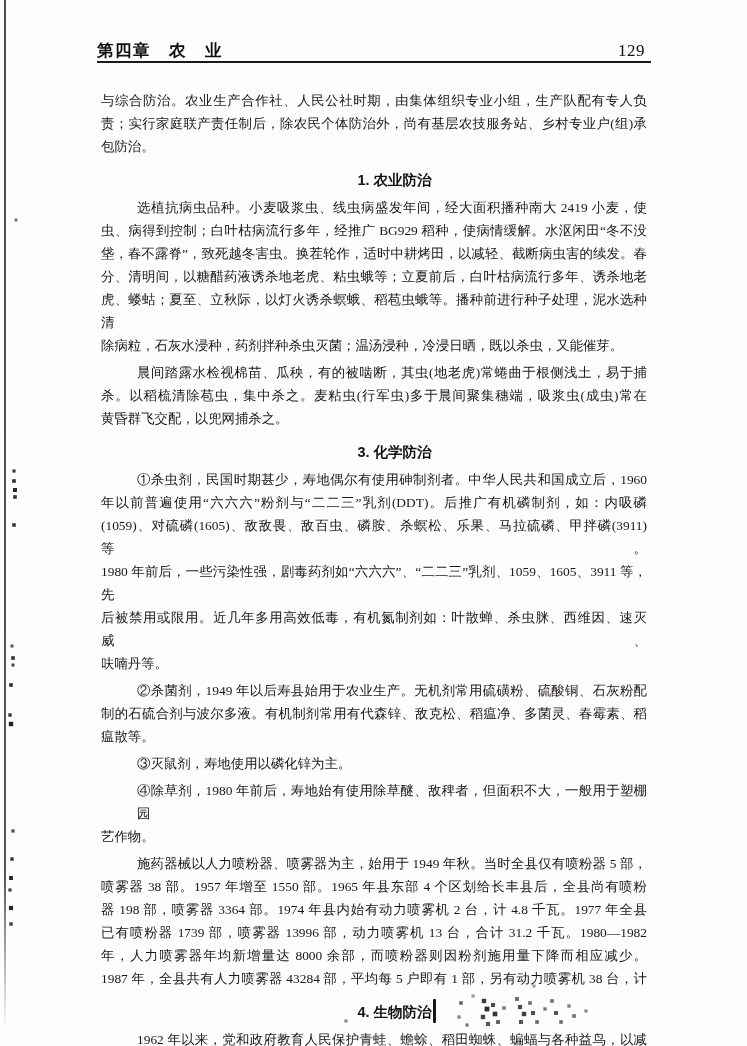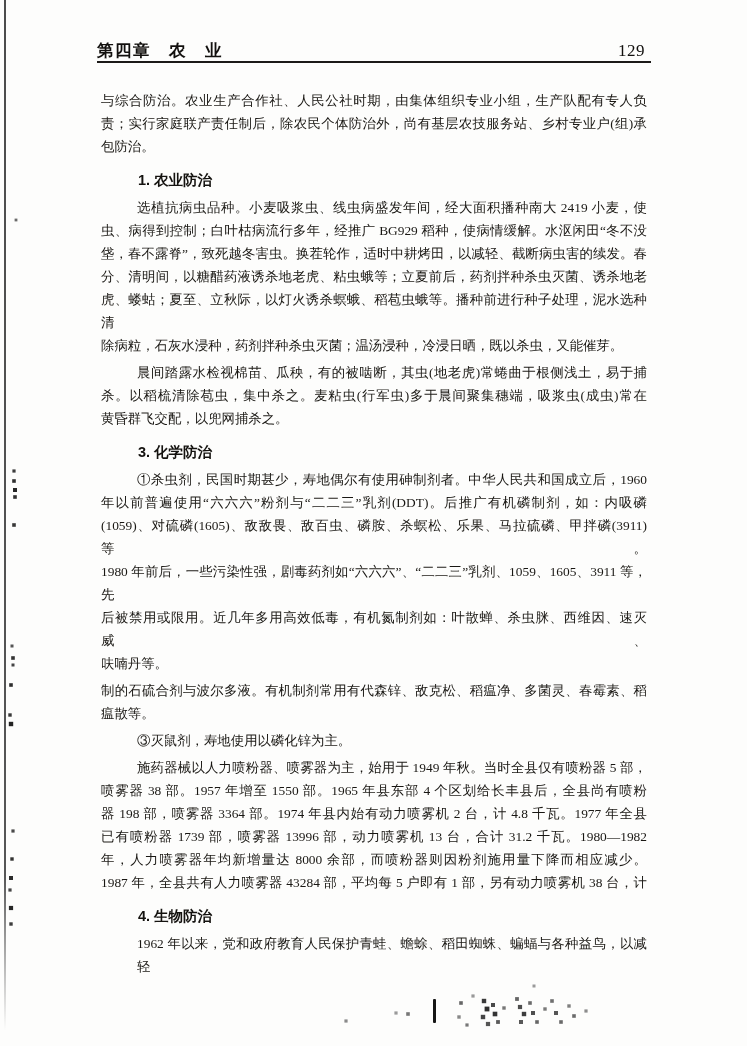--- a/index.html
+++ b/index.html
@@ -39,21 +39,21 @@
     color:#191713;
   }
   .para { margin:4px; }
   .line { text-align:justify; overflow:hidden; }
   .line.fill { text-align-last:justify; }
   .line.indent { padding-left:36px; }
   .heading {
     font-family:"Liberation Sans","DejaVu Sans",sans-serif;
     font-weight:bold; font-size:14.5px;
     padding-left:41px; margin-top:11px;
-    text-align:left; color:#14120f;
+    text-align:center; color:#14120f;
   }
 
   
   .scan-edge-line {
     position:absolute; left:4px; top:0; width:2px; height:1030px;
     background:linear-gradient(#4c4c4c 0%, #565656 85%, rgba(86,86,86,0) 100%);
   }
   .margin-specks {
     position:absolute; left:0; top:0; width:2px; height:2px; background:transparent;
     box-shadow:
@@ -132,44 +132,49 @@
       <div class="para">
         <div class="line fill">与综合防治。农业生产合作社、人民公社时期，由集体组织专业小组，生产队配有专人负</div>
         <div class="line fill">责；实行家庭联产责任制后，除农民个体防治外，尚有基层农技服务站、乡村专业户(组)承</div>
         <div class="line">包防治。</div>
       </div>
       <div class="heading">1. 农业防治</div>
       <div class="para">
         <div class="line indent fill">选植抗病虫品种。小麦吸浆虫、线虫病盛发年间，经大面积播种南大 2419 小麦，使</div>
         <div class="line fill">虫、病得到控制；白叶枯病流行多年，经推广 BG929 稻种，使病情缓解。水沤闲田“冬不没</div>
         <div class="line fill">垡，春不露脊”，致死越冬害虫。换茬轮作，适时中耕烤田，以减轻、截断病虫害的续发。春</div>
-        <div class="line fill">分、清明间，以糖醋药液诱杀地老虎、粘虫蛾等；立夏前后，药剂拌种杀虫灭菌、诱杀地老</div>
+        <div class="line fill">分、清明间，以糖醋药液诱杀地老虎、粘虫蛾等；立夏前后，白叶枯病流行多年、诱杀地老</div>
         <div class="line fill">虎、蝼蛄；夏至、立秋际，以灯火诱杀螟蛾、稻苞虫蛾等。播种前进行种子处理，泥水选种清</div>
         <div class="line">除病粒，石灰水浸种，药剂拌种杀虫灭菌；温汤浸种，冷浸日晒，既以杀虫，又能催芽。</div>
       </div>
       <div class="para">
         <div class="line indent fill">晨间踏露水检视棉苗、瓜秧，有的被啮断，其虫(地老虎)常蜷曲于根侧浅土，易于捕</div>
         <div class="line fill">杀。以稻梳清除苞虫，集中杀之。麦粘虫(行军虫)多于晨间聚集穗端，吸浆虫(成虫)常在</div>
         <div class="line">黄昏群飞交配，以兜网捕杀之。</div>
       </div>
       <div class="heading">3. 化学防治</div>
       <div class="para">
         <div class="line indent fill">①杀虫剂，民国时期甚少，寿地偶尔有使用砷制剂者。中华人民共和国成立后，1960</div>
         <div class="line fill">年以前普遍使用“六六六”粉剂与“二二三”乳剂(DDT)。后推广有机磷制剂，如：内吸磷</div>
         <div class="line fill">(1059)、对硫磷(1605)、敌敌畏、敌百虫、磷胺、杀螟松、乐果、马拉硫磷、甲拌磷(3911)等。</div>
         <div class="line fill">1980 年前后，一些污染性强，剧毒药剂如“六六六”、“二二三”乳剂、1059、1605、3911 等，先</div>
         <div class="line fill">后被禁用或限用。近几年多用高效低毒，有机氮制剂如：叶散蝉、杀虫脒、西维因、速灭威、</div>
         <div class="line">呋喃丹等。</div>
       </div>
       <div class="para">
+        <div class="line indent fill">②杀菌剂，1949 年以后寿县始用于农业生产。无机剂常用硫磺粉、硫酸铜、石灰粉配</div>
         <div class="line fill">制的石硫合剂与波尔多液。有机制剂常用有代森锌、敌克松、稻瘟净、多菌灵、春霉素、稻</div>
         <div class="line">瘟散等。</div>
       </div>
       <div class="para">
         <div class="line indent">③灭鼠剂，寿地使用以磷化锌为主。</div>
+      </div>
+      <div class="para">
+        <div class="line indent fill">④除草剂，1980 年前后，寿地始有使用除草醚、敌稗者，但面积不大，一般用于塑棚园</div>
+        <div class="line">艺作物。</div>
       </div>
       <div class="para">
         <div class="line indent fill">施药器械以人力喷粉器、喷雾器为主，始用于 1949 年秋。当时全县仅有喷粉器 5 部，</div>
         <div class="line fill">喷雾器 38 部。1957 年增至 1550 部。1965 年县东部 4 个区划给长丰县后，全县尚有喷粉</div>
         <div class="line fill">器 198 部，喷雾器 3364 部。1974 年县内始有动力喷雾机 2 台，计 4.8 千瓦。1977 年全县</div>
         <div class="line fill">已有喷粉器 1739 部，喷雾器 13996 部，动力喷雾机 13 台，合计 31.2 千瓦。1980—1982</div>
         <div class="line fill">年，人力喷雾器年均新增量达 8000 余部，而喷粉器则因粉剂施用量下降而相应减少。</div>
         <div class="line fill">1987 年，全县共有人力喷雾器 43284 部，平均每 5 户即有 1 部，另有动力喷雾机 38 台，计</div>
       </div>
       <div class="heading">4. 生物防治</div>

